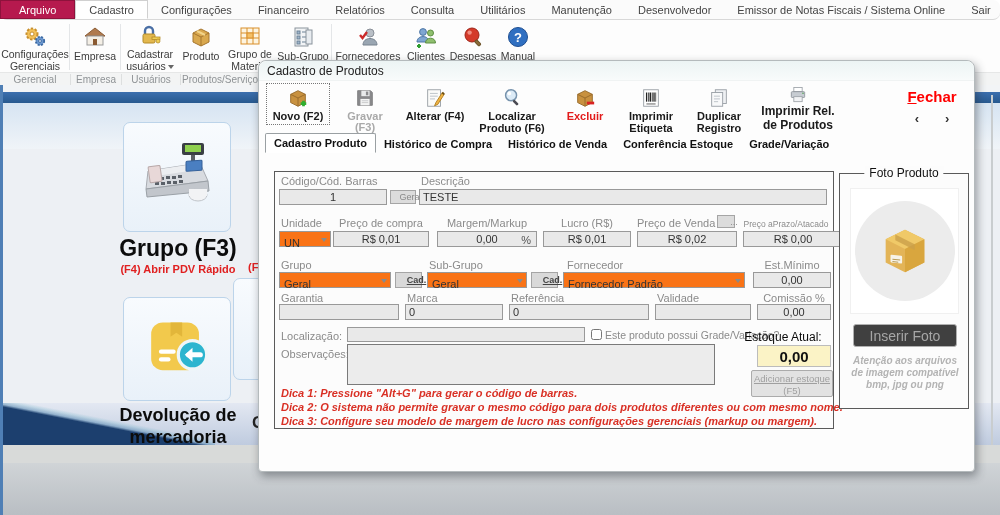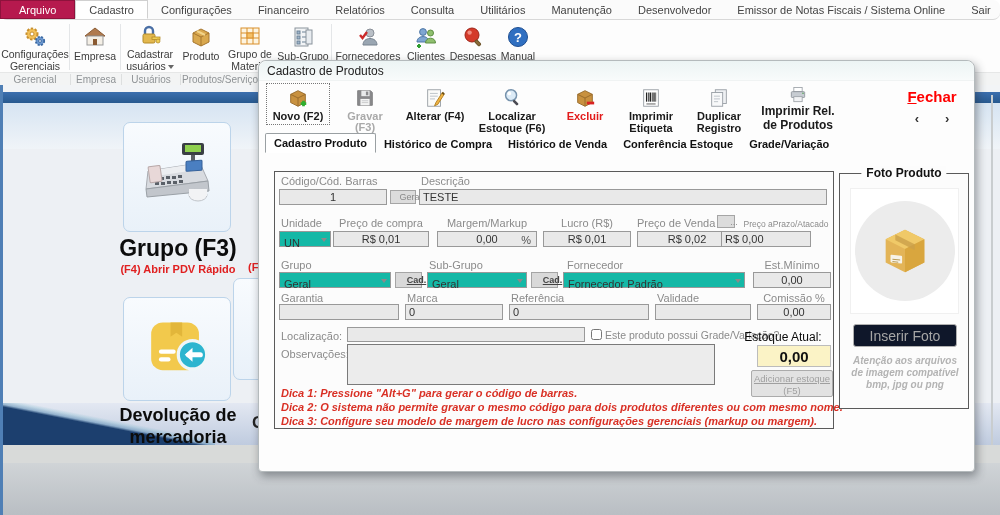--- a/index.html
+++ b/index.html
@@ -65,39 +65,39 @@
 
   .dlg-tabs { position:absolute; left:6px; top:73px; display:flex; align-items:flex-end; height:19px; font-size:11px; font-weight:bold; color:#111; }
   .tab { padding:3px 8px 3px 8px; }
   .tab.active { background:#fff; border:1px solid #9aa0a3; border-bottom:1px solid #fff; border-radius:2px 2px 0 0; }
 
   
   .formbox { position:absolute; left:15px; top:110px; width:560px; height:258px; border:1px solid #5a5a5a; background:#fcfcfc; }
   .lab { position:absolute; font-size:11px; color:#8b8b8b; white-space:nowrap; }
   .fld { position:absolute; background:#e9e9e9; border:1px solid #999; font-size:11px; color:#333; font-family:"Liberation Sans",sans-serif; padding:0 3px; height:16px; }
   input.fld { outline:none; }
-  .combo { position:absolute; background:#14b8a6; border:1px solid #999; height:16px; font-size:11px; color:#333; display:flex; align-items:center; padding:7px 14px 0 4px; }
+  .combo { position:absolute; background:#f97316; border:1px solid #999; height:16px; font-size:11px; color:#333; display:flex; align-items:center; padding:7px 14px 0 4px; }
   .combo .arrow { position:absolute; right:3px; top:6px; width:0; height:0; border-left:3px solid transparent; border-right:3px solid transparent; border-top:4px solid #8a8a8a; }
   .smallbtn { position:absolute; background:#dcdcdc; border:1px solid #a5a5a5; font-size:9px; color:#8a8a8a; display:flex; align-items:center; justify-content:center;padding-left:16px; }
   .cadbtn { font-weight:bold; text-decoration:underline; color:#444; background:#d9d9d9; }
   .pct { position:absolute; right:5px; top:1px; color:#555; }
   .stock-label { position:absolute; font-size:12px; font-weight:normal; color:#0a0a0a; }
   .stock-box { position:absolute; background:#fbf3c6; border:1px solid #bcbcbc; font-size:15px; font-weight:bold; color:#111; display:flex; align-items:center; justify-content:center; }
   .addstock { position:absolute; background:#e2e2e2; border:1px solid #ababab; border-radius:2px; font-size:9.5px; color:#9f9f9f; text-align:center; line-height:12px; padding-top:2px; }
   .addstock .u { text-decoration:underline; }
   .obs { position:absolute; background:#ececec; border:1px solid #7a7a7a; }
   .tip { position:absolute; font-size:11px; font-style:italic; font-weight:bold; color:#d93025; white-space:nowrap; }
   .chk { position:absolute; width:11px; height:11px; }
 
   
   .photobox { position:absolute; left:580px; top:112px; width:130px; height:236px; border:1px solid #5a5a5a; background:#fcfcfc; }
-  .photobox .caption { position:absolute; left:50%; top:-8px; transform:translateX(-50%); background:#fcfcfc; padding:0 5px; font-size:12px; font-weight:bold; color:#111; white-space:nowrap; }
+  .photobox .caption { position:absolute; left:50%; top:-8px; transform:translateX(-50%); background:#fcfcfc; padding:0 5px; font-size:12px; font-weight:normal; color:#111; white-space:nowrap; }
   .photo-area { position:absolute; left:10px; top:14px; width:109px; height:126px; background:#fff; border:1px solid #f0f0f0; display:flex; align-items:center; justify-content:center; }
   .photo-circle { width:100px; height:100px; border-radius:50%; background:#ececec; display:flex; align-items:center; justify-content:center; }
-  .inserir { position:absolute; left:13px; top:150px; width:104px; height:23px; background:#0f172a; border:1px solid #b0b0b0; border-radius:3px; font-size:14px; color:#a6a6a6; display:flex; align-items:center; justify-content:center; }
+  .inserir { position:absolute; left:13px; top:150px; width:104px; height:23px; background:#404040; border:1px solid #b0b0b0; border-radius:3px; font-size:14px; color:#a6a6a6; display:flex; align-items:center; justify-content:center; }
   .photonote { position:absolute; left:0; top:181px; width:130px; text-align:center; font-size:10px; font-style:italic; font-weight:bold; color:#b3b3b3; line-height:12px; }
 </style>
 </head>
 <body>
 
 <div id="stage">
 
   <div class="menubar">
     <div class="mitem file">Arquivo</div>
     <div class="mitem activetab">Cadastro</div>
@@ -343,21 +343,21 @@
       </div>
       <div class="tbtn" style="width:78px">
         <span class="ticon">
           <svg width="22" height="22" viewBox="0 0 24 24">
               <circle cx="11" cy="9" r="6" fill="#dcebf7" stroke="#7793ad" stroke-width="1.6"></circle>
               <circle cx="9" cy="7" r="2" fill="#ffffff"></circle>
               <rect x="14.5" y="13.5" width="7" height="3" rx="1.2" transform="rotate(45 14.5 13.5)" fill="#4a4a52"></rect>
             </svg>
         </span>
         <span>Localizar</span>
-        <span>Estoque (F6)</span>
+        <span>Produto (F6)</span>
       </div>
       <div class="tbtn danger" style="width:60px">
         <span class="ticon">
           <svg width="22" height="22" viewBox="0 0 24 24">
               <path d="M4 8 L12 4 L20 8 V17 L12 21 L4 17 Z" fill="#c8913f" stroke="#96692a"></path>
               <path d="M4 8 L12 12 L20 8" fill="none" stroke="#96692a"></path>
               <path d="M12 12 V21" stroke="#96692a"></path>
               <rect x="14" y="16" width="8" height="3" fill="#d92222"></rect>
             </svg>
         </span>
@@ -438,21 +438,21 @@
       <div class="lab" style="left:466px;top:47px;width:90px;font-size:8.5px;text-align:center">Preço aPrazo/Atacado</div>
 
       <div class="combo" style="left:4px;top:59px;width:52px">
           <span>UN</span>
           <span class="arrow"></span>
         </div>
       <input class="fld" style="left: 58px; top: 59px; width: 96px; text-align: center;" readonly="" value="R$ 0,01">
       <div class="fld" style="left:162px;top:59px;width:100px;text-align:center;line-height:14px"><span>0,00</span><span class="pct">%</span></div>
       <input class="fld" style="left: 268px; top: 59px; width: 88px; text-align: center;" readonly="" value="R$ 0,01">
       <input class="fld" style="left: 362px; top: 59px; width: 100px; text-align: center;" readonly="" value="R$ 0,02">
-      <input class="fld" style="left: 446px; top: 59px; width: 90px; text-align: left;" readonly="" value="R$ 0,00">
+      <input class="fld" style="left: 468px; top: 59px; width: 100px; text-align: center;" readonly="" value="R$ 0,00">
 
       <div class="lab" style="left:6px;top:87px">Grupo</div>
       <div class="lab" style="left:154px;top:87px">Sub-Grupo</div>
       <div class="lab" style="left:292px;top:87px">Fornecedor</div>
       <div class="lab" style="left:478px;top:87px;width:78px;text-align:center">Est.Mínimo</div>
       <div class="combo" style="left:4px;top:100px;width:112px">
           <span>Geral</span>
           <span class="arrow"></span>
         </div>
       <div class="smallbtn cadbtn" style="left:120px;top:100px;width:27px;height:16px">Cad.</div>

